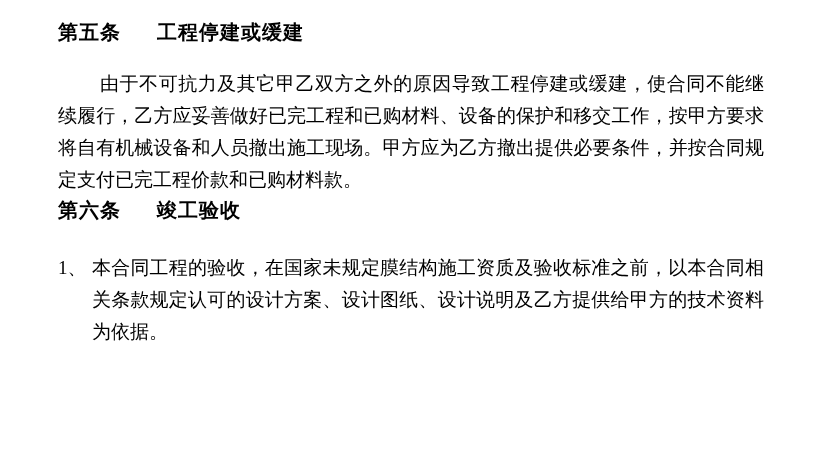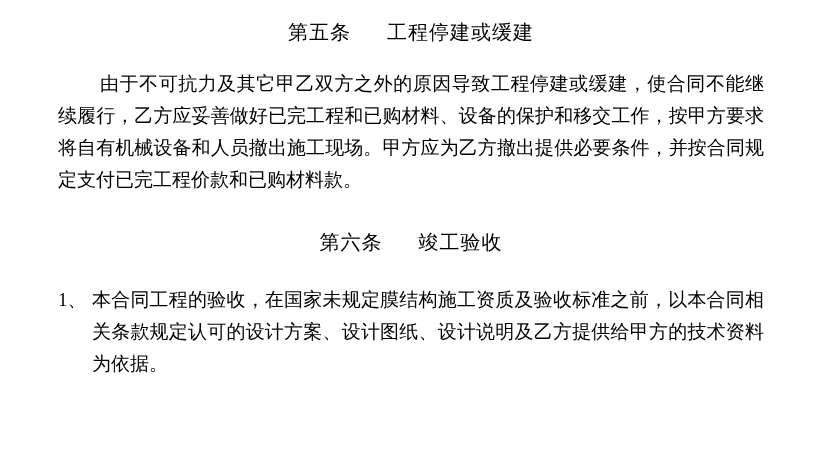--- a/index.html
+++ b/index.html
@@ -16,31 +16,29 @@
   }
   .page {
     position: relative;
     width: 826px;
     height: 453px;
     box-sizing: border-box;
     padding: 0 62px 0 58px;
     background: #ffffff;
   }
   .heading {
-    text-align: center;
     font-size: 20px;
-    font-weight: normal;
+    font-weight: bold;
     letter-spacing: 1px;
     line-height: 1.4;
   }
   .heading-1 {
     margin-top: 18px;
   }
   .heading-2 {
-    margin-top: 32px;
   }
   .heading .gap {
     display: inline-block;
     width: 24px;
   }
   .body-para {
     font-size: 19px;
     line-height: 32px;
     text-align: justify;
     text-justify: inter-ideograph;

